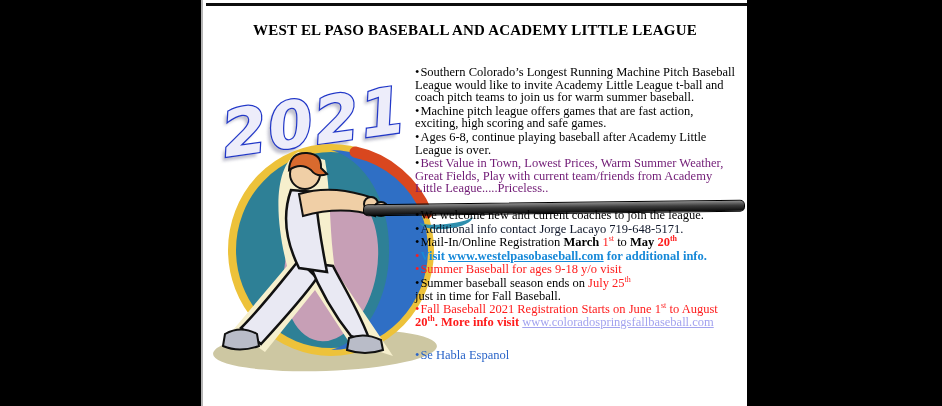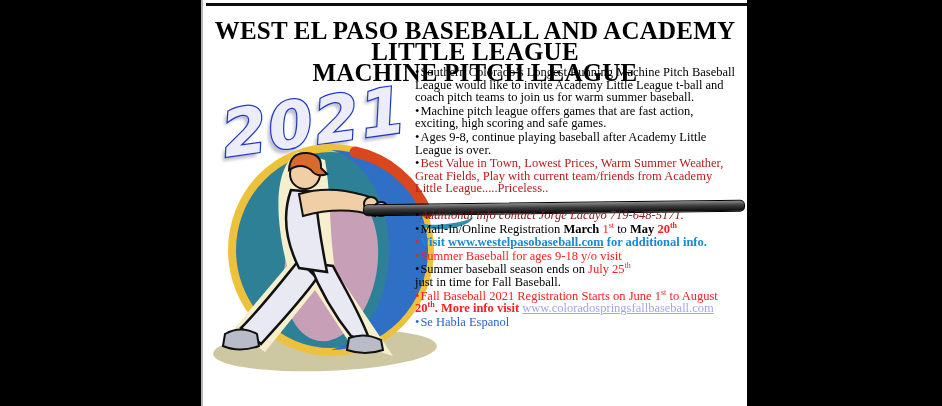--- a/index.html
+++ b/index.html
@@ -4,21 +4,21 @@
 <style>
   html,body{margin:0;padding:0;background:#000;}
   .canvas{position:relative;width:942px;height:406px;background:#000;overflow:hidden;
           font-family:"Liberation Serif",serif;}
   .flyer{position:absolute;left:201px;top:0;width:544px;height:406px;background:#fff;
          border-left:2px solid #b5b5b5;overflow:hidden;}
   .topline{position:absolute;left:3px;right:0;top:3px;height:3px;background:#0d0d0d;}
 
   
   .title{position:absolute;top:20px;left:0;right:0;text-align:center;color:#000;
-         font-weight:700;font-size:25px;line-height:21px;letter-spacing:.2px;
+         font-weight:700;font-size:15px;line-height:21px;letter-spacing:.2px;
          text-transform:uppercase;font-family:"Liberation Serif",serif;}
 
   
   .year{position:absolute;left:10px;top:56px;width:210px;height:118px;overflow:visible;}
   .yr{font-family:"DejaVu Sans",sans-serif;font-style:italic;font-weight:700;
       font-size:64px;letter-spacing:2px;}
 
   
   .clipart{position:absolute;left:0px;top:138px;width:250px;height:248px;overflow:visible;}
 
@@ -43,21 +43,20 @@
 </style>
 </head>
 <body>
 
 <div class="canvas">
   <div class="flyer">
     <div class="topline"></div>
 
     <div class="title">
       <div>West El Paso Baseball and Academy Little League</div>
-      <div>Machine Pitch League</div>
     </div>
 
     <svg class="year" viewBox="0 0 210 118">
       <defs>
           <filter id="blur" x="-20%" y="-20%" width="140%" height="140%">
             <feGaussianBlur stdDeviation="1.7"></feGaussianBlur>
           </filter>
         </defs>
       <g transform="rotate(-8 102 62)">
         <text class="yr" x="4" y="92" filter="url(#blur)" fill="#8d8da6" opacity="0.55">2021</text>
@@ -83,24 +82,25 @@
       <circle cx="168" cy="66" r="7" stroke="#111" stroke-width="2" fill="#f0cfa6"></circle>
       <circle cx="178" cy="71" r="7" stroke="#111" stroke-width="2" fill="#f0cfa6"></circle>
     </svg>
 
     <div class="swoosh"></div>
     <div class="bat"></div>
 
     <div class="info">
         <div class="para"><span class="bullet" style="color: rgb(0, 0, 0);">•</span><span style="color: rgb(0, 0, 0); text-decoration: none;">Southern Colorado’s Longest Running Machine Pitch Baseball League would like to invite Academy Little League t-ball and coach pitch teams to join us for warm summer baseball.</span></div>
         <div class="para"><span class="bullet" style="color: rgb(0, 0, 0);">•</span><span style="color: rgb(0, 0, 0); text-decoration: none;">Machine pitch league offers games that are fast action, exciting, high scoring and safe games.</span></div>
-        <div class="para"><span class="bullet" style="color: rgb(0, 0, 0);">•</span><span style="color: rgb(0, 0, 0); text-decoration: none;">Ages 9-8, continue playing baseball after Academy Little League is over.</span></div>
-        <div class="para"><span class="bullet" style="color: rgb(0, 0, 0);">•</span><span style="color: #b91c1c; text-decoration: none;">Best Value in Town, Lowest Prices, Warm Summer Weather, Great Fields,  Play with current team/friends from Academy Little League.....Priceless..</span></div>
+        <div class="para"><span class="bullet" style="color: rgb(0, 0, 0);">•</span><span style="color: rgb(0, 0, 0); text-decoration: none;">Ages 6-8, continue playing baseball after Academy Little League is over.</span></div>
+        <div class="para"><span class="bullet" style="color: rgb(0, 0, 0);">•</span><span style="color: #701a75; text-decoration: none;">Best Value in Town, Lowest Prices, Warm Summer Weather, Great Fields,  Play with current team/friends from Academy Little League.....Priceless..</span></div>
         <div class="bat-space"></div>
-        <div class="para"><span class="bullet" style="color: rgb(0, 0, 0);">•</span><span style="color: #7f1d1d; text-decoration: none; font-style: italic;">Additional info contact Jorge Lacayo 719-648-5171.</span></div>
+        <div class="para"><span class="bullet" style="color: rgb(0, 0, 0);">•</span><span style="color: rgb(0, 0, 0); text-decoration: none;">We welcome new and current coaches to join the league.</span></div>
+        <div class="para"><span class="bullet" style="color: rgb(0, 0, 0);">•</span><span style="color: #0f172a; text-decoration: none;">Additional info contact Jorge Lacayo 719-648-5171.</span></div>
         <div class="para"><span class="bullet" style="color: rgb(0, 0, 0);">•</span><span style="color: rgb(0, 0, 0); text-decoration: none;">Mail-In/Online Registration </span><span style="color: rgb(0, 0, 0); font-weight: bold; text-decoration: none;">March</span><span style="color: rgb(0, 0, 0); text-decoration: none;"> </span><span style="color: rgb(254, 28, 28); text-decoration: none;">1</span><sup style="color: rgb(254, 28, 28); text-decoration: none;">st</sup><span style="color: rgb(0, 0, 0); text-decoration: none;"> to </span><span style="color: rgb(0, 0, 0); font-weight: bold; text-decoration: none;">May</span><span style="color: rgb(0, 0, 0); text-decoration: none;"> </span><span style="color: rgb(254, 28, 28); font-weight: bold; text-decoration: none;">20</span><sup style="color: rgb(254, 28, 28); font-weight: bold; text-decoration: none;">th</sup></div>
         <div class="para"><span class="bullet" style="color: rgb(254, 28, 28);">•</span><span style="color: rgb(23, 137, 216); font-weight: bold; text-decoration: none;">Visit </span><a href="#" style="color: rgb(23, 137, 216); font-weight: bold; text-decoration: underline;">www.westelpasobaseball.com</a><span style="color: rgb(23, 137, 216); font-weight: bold; text-decoration: none;"> for additional info.</span></div>
         <div class="para"><span class="bullet" style="color: rgb(254, 28, 28);">•</span><span style="color: rgb(254, 28, 28); text-decoration: none;">Summer Baseball for ages 9-18 y/o visit</span><br></div>
         <div class="para"><span class="bullet" style="color: rgb(0, 0, 0);">•</span><span style="color: rgb(0, 0, 0); text-decoration: none;">Summer baseball season ends on </span><span style="color: rgb(254, 28, 28); text-decoration: none;">July 25</span><sup style="color: rgb(254, 28, 28); text-decoration: none;">th</sup><br><span style="color: rgb(0, 0, 0); text-decoration: none;">just in time for Fall Baseball.</span></div>
         <div class="para"><span class="bullet" style="color: rgb(254, 28, 28);">•</span><span style="color: rgb(254, 28, 28); text-decoration: none;">Fall Baseball 2021 Registration Starts on June 1</span><sup style="color: rgb(254, 28, 28); text-decoration: none;">st</sup><span style="color: rgb(254, 28, 28); text-decoration: none;"> to August</span><br><span style="color: rgb(254, 28, 28); font-weight: bold; text-decoration: none;">20</span><sup style="color: rgb(254, 28, 28); font-weight: bold; text-decoration: none;">th</sup><span style="color: rgb(254, 28, 28); font-weight: bold; text-decoration: none;">.  More info visit </span><a href="#" style="color: rgb(163, 163, 239); text-decoration: underline;">www.coloradospringsfallbaseball.com</a></div>
         <div class="para"><span class="bullet" style="color: rgb(42, 100, 200);">•</span><span style="color: rgb(42, 100, 200); text-decoration: none;">Se Habla Espanol</span></div>
       </div>
   </div>
 </div>
 

